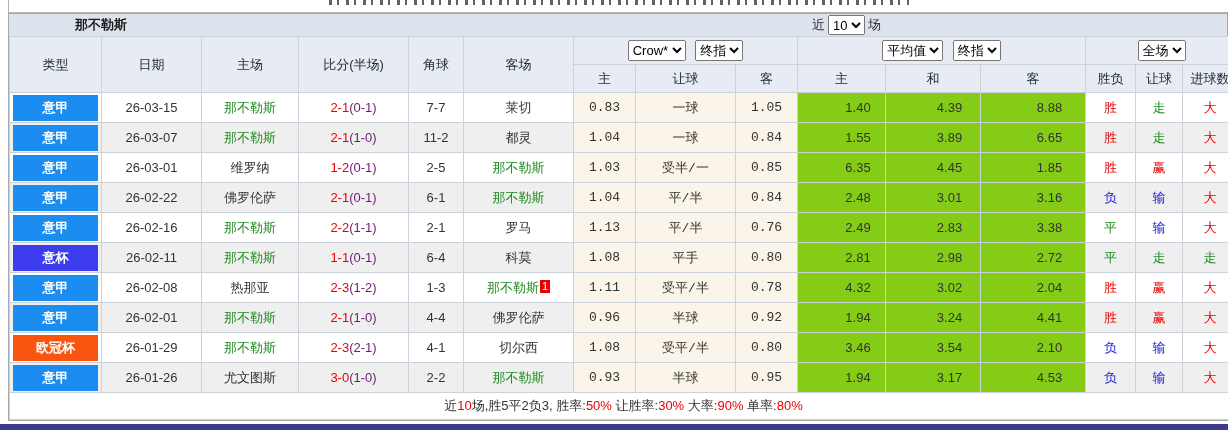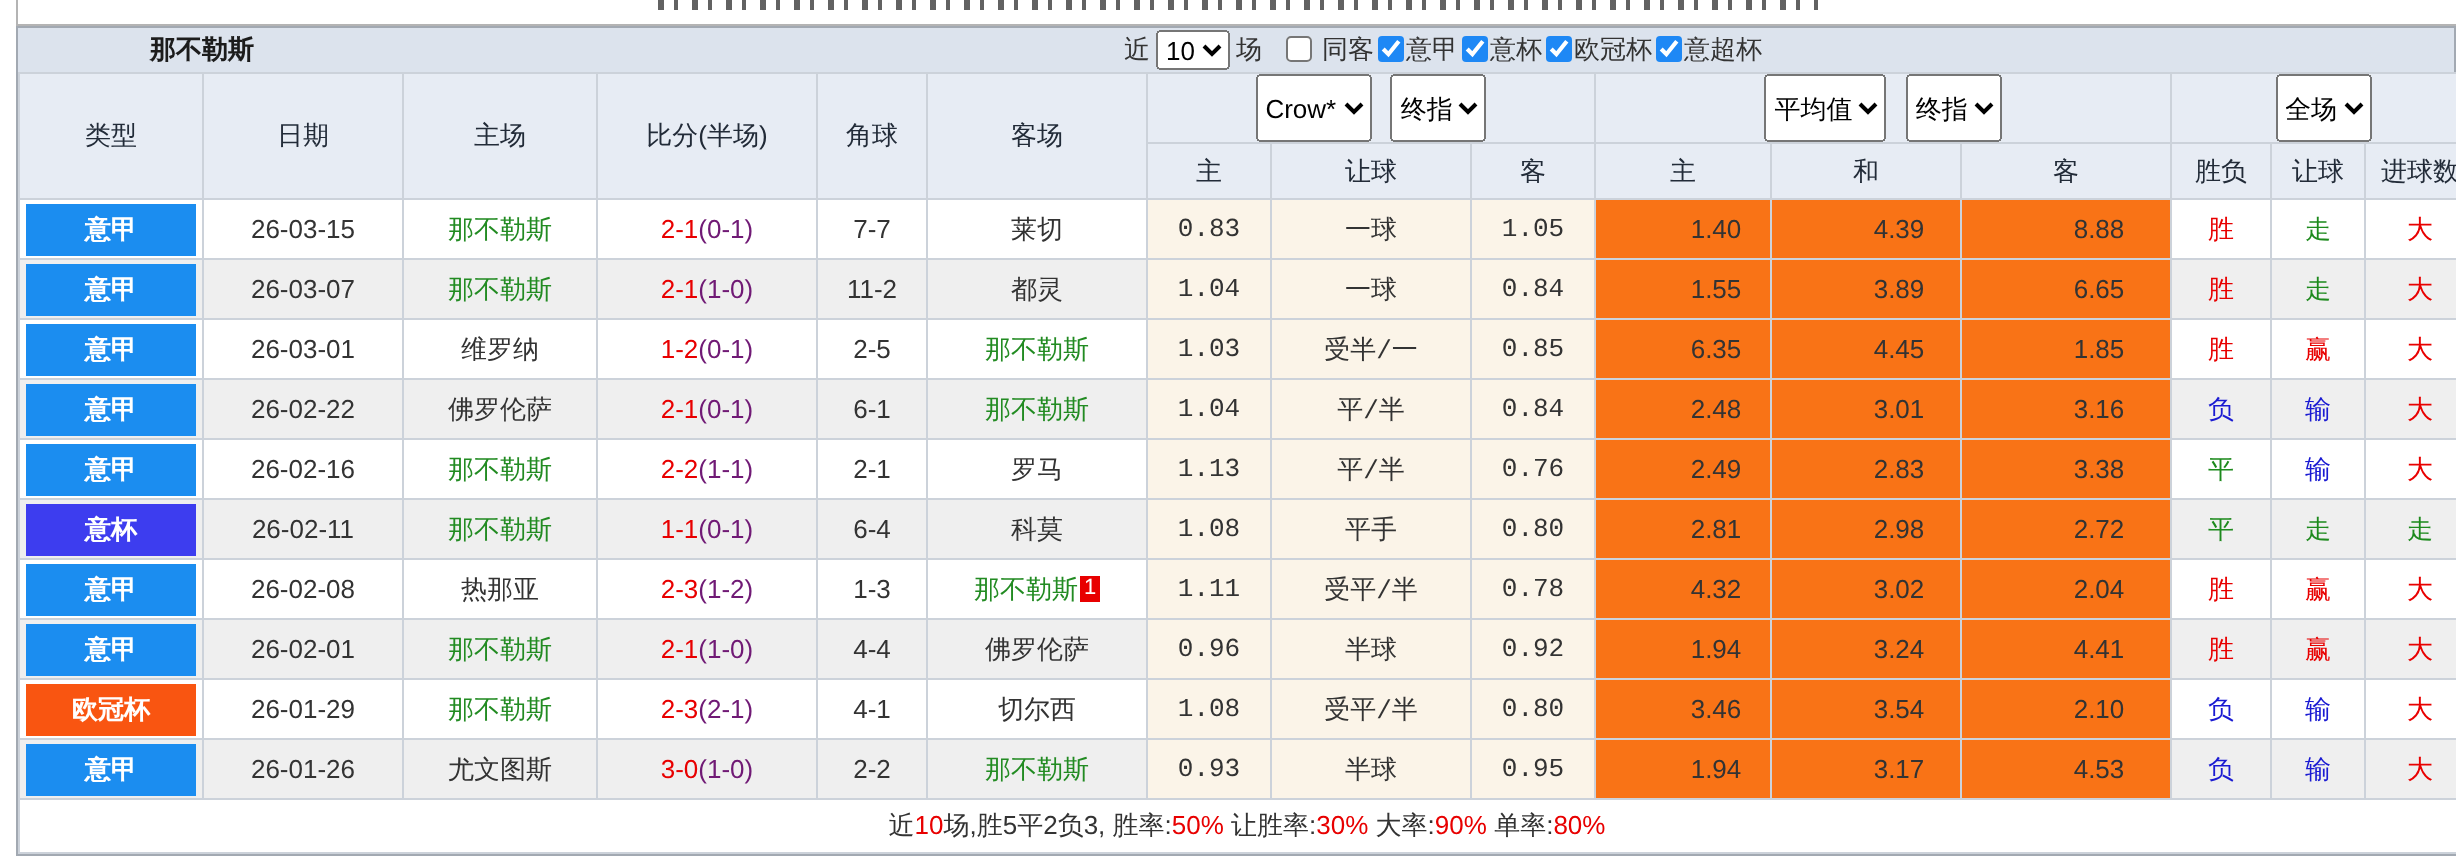--- a/index.html
+++ b/index.html
@@ -22,25 +22,25 @@
   .controls select { height: 20px; font-size: 13px; font-family: inherit; }
   .filter { display: inline-flex; align-items: center; margin-left: 2px; }
   .filter input { width: 13px; height: 13px; accent-color: #1e88f5; margin: 0 1px 0 0; }
   .filter.gap { margin-left: 9px; }
   .filter.gap input { margin-right: 5px; }
 
   table { border-collapse: collapse; table-layout: fixed; width: 100%; }
   th, td { border: 1px solid #ccd2da; text-align: center; overflow: hidden;
     white-space: nowrap; padding: 0; }
   thead th { background: #e7ecf4; font-weight: normal; color: #222b38; height: 28px; font-size: 13px; }
-  thead select { height: 34px; font-size: 13px; font-family: inherit; margin: 0 3px; }
+  thead select { height: 21px; font-size: 13px; font-family: inherit; margin: 0 3px; }
   tbody td { height: 30px; background: #fff; }
   td.alt { background: #efefef; }
   td.cream { background: #fbf4e8; font-family: Liberation Mono, monospace; }
-  td.lblue { background: #f97316; padding-left: 33px; }
+  td.lblue { background: #84cc16; padding-left: 33px; }
   .badge { height: 26px; line-height: 26px; margin: 0 3px; color: #fff; font-weight: bold; }
   .badge-blue { background: #1b8df0; }
   .badge-indigo { background: #3d3def; }
   .badge-orange { background: #f95511; }
   .hl { color: #228b22; }
   .ft { color: #e80000; }
   .ht { color: #701a75; }
   .c-red { color: #e80000; }
   .c-green { color: #1d8a1d; }
   .c-blue { color: #1a1ad2; }
@@ -59,36 +59,20 @@
 <div class="panel">
 
   <div class="title-bar">
     <span class="team">那不勒斯</span>
     <div class="controls">
       <span>近</span>
       <select>
         <option>10</option>
       </select>
       <span>场</span>
-      <span id="filters"><label class="filter gap">
-            <input type="checkbox" style="">
-            <span>同客</span>
-          </label><label class="filter">
-            <input type="checkbox" checked="" style="">
-            <span>意甲</span>
-          </label><label class="filter">
-            <input type="checkbox" checked="" style="">
-            <span>意杯</span>
-          </label><label class="filter">
-            <input type="checkbox" checked="" style="">
-            <span>欧冠杯</span>
-          </label><label class="filter">
-            <input type="checkbox" checked="" style="">
-            <span>意超杯</span>
-          </label></span>
     </div>
   </div>
 
   <table>
     <colgroup>
       <col style="width:92px">
         <col style="width:100px">
         <col style="width:97px">
       <col style="width:110px">
         <col style="width:55px">

